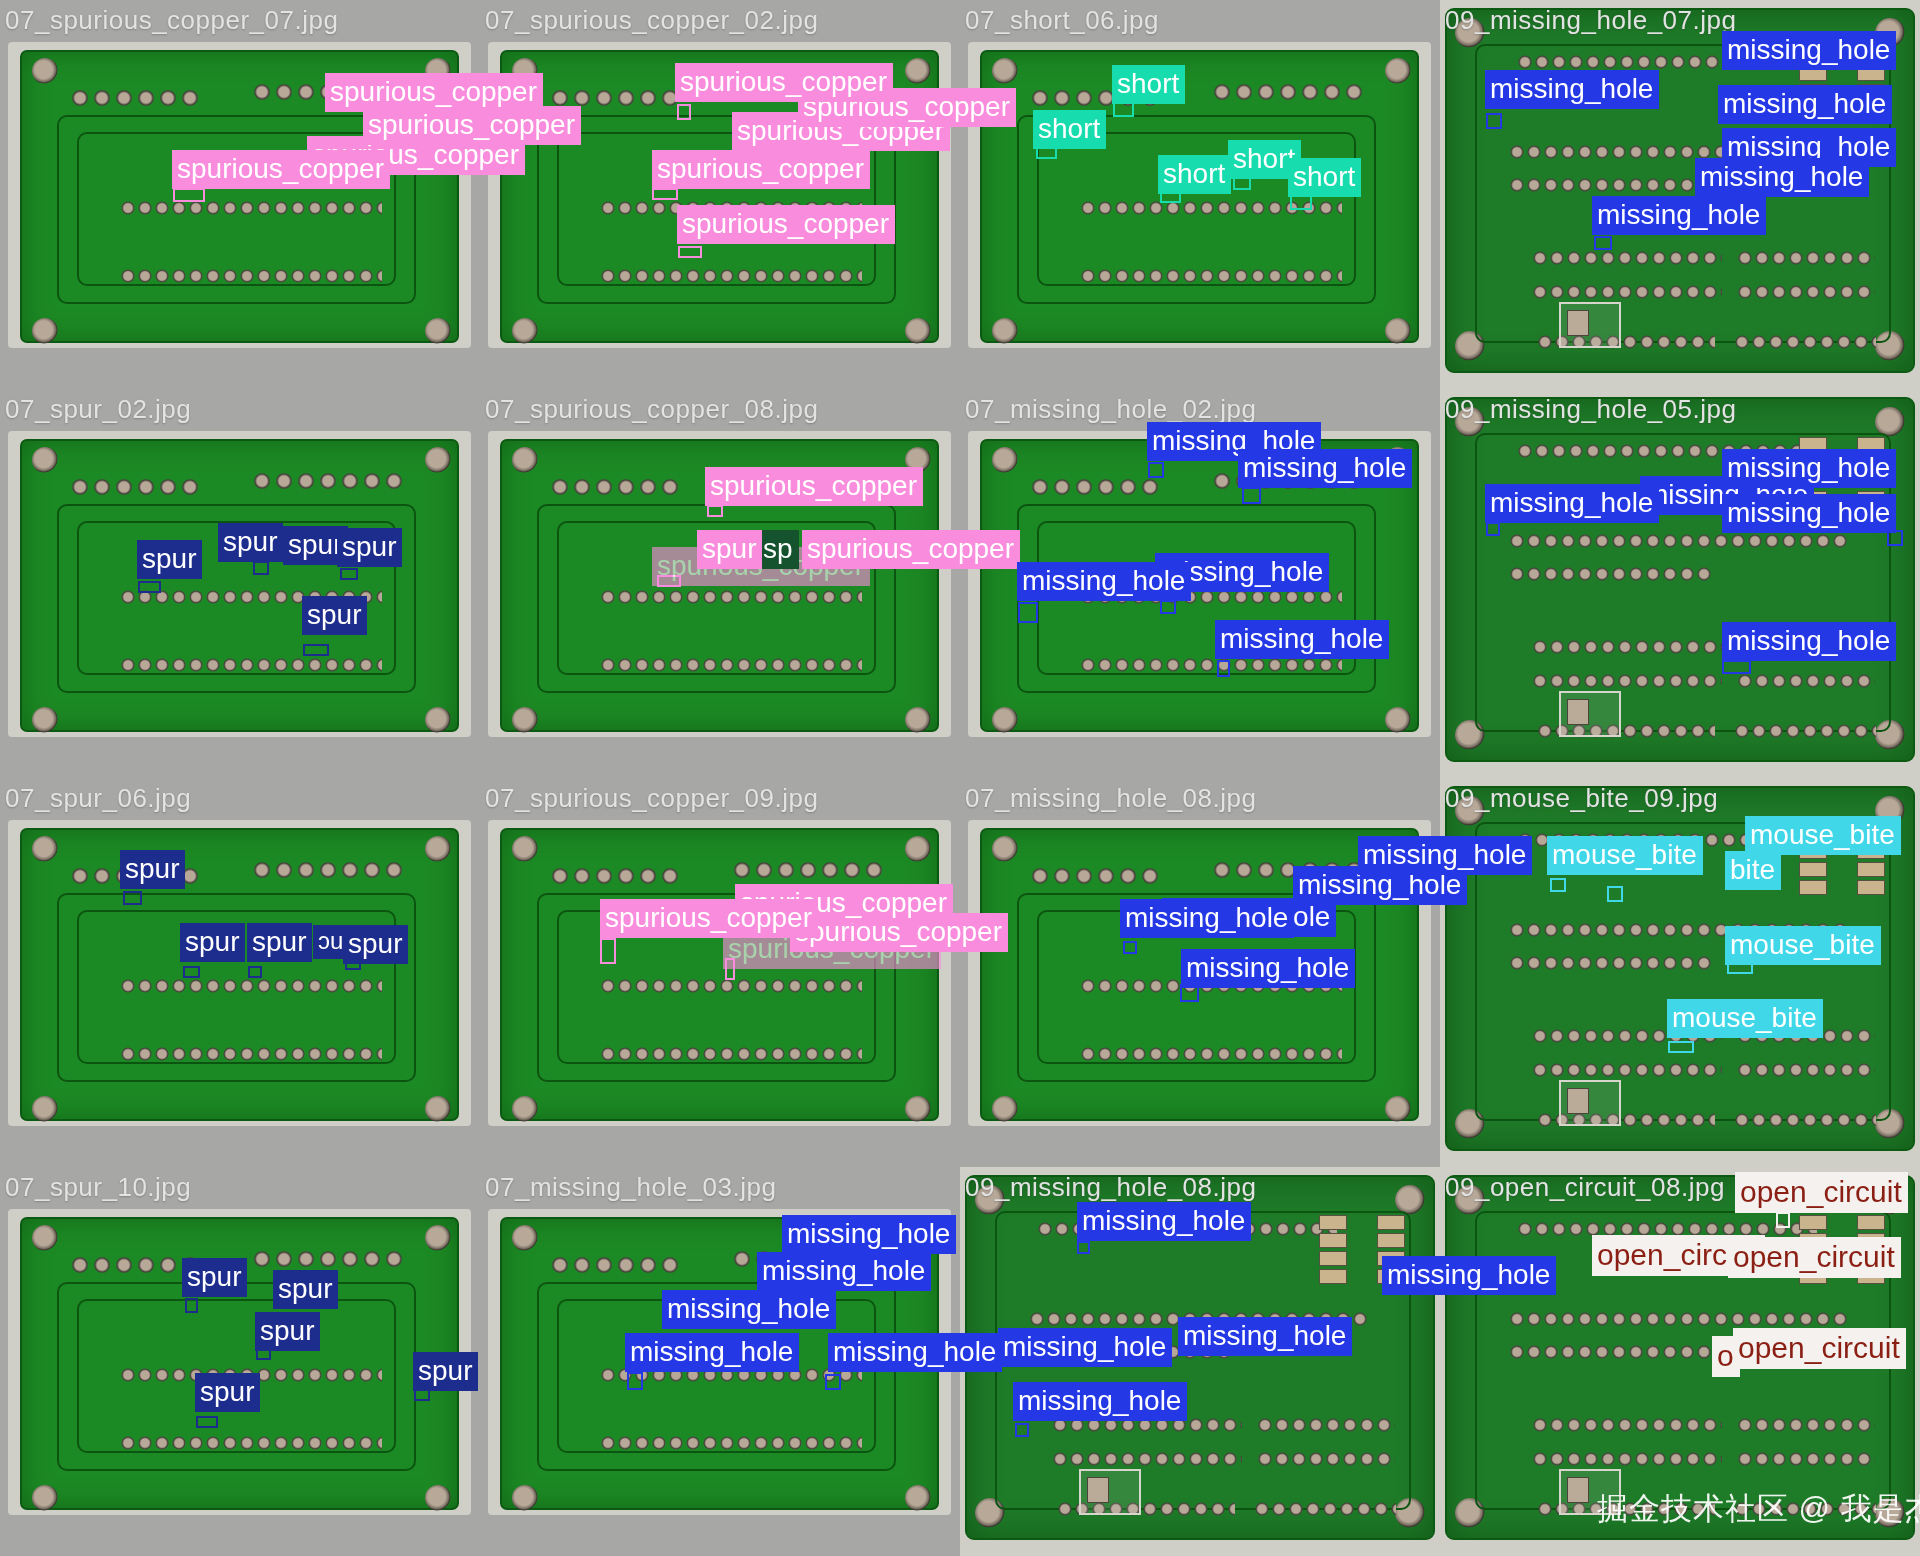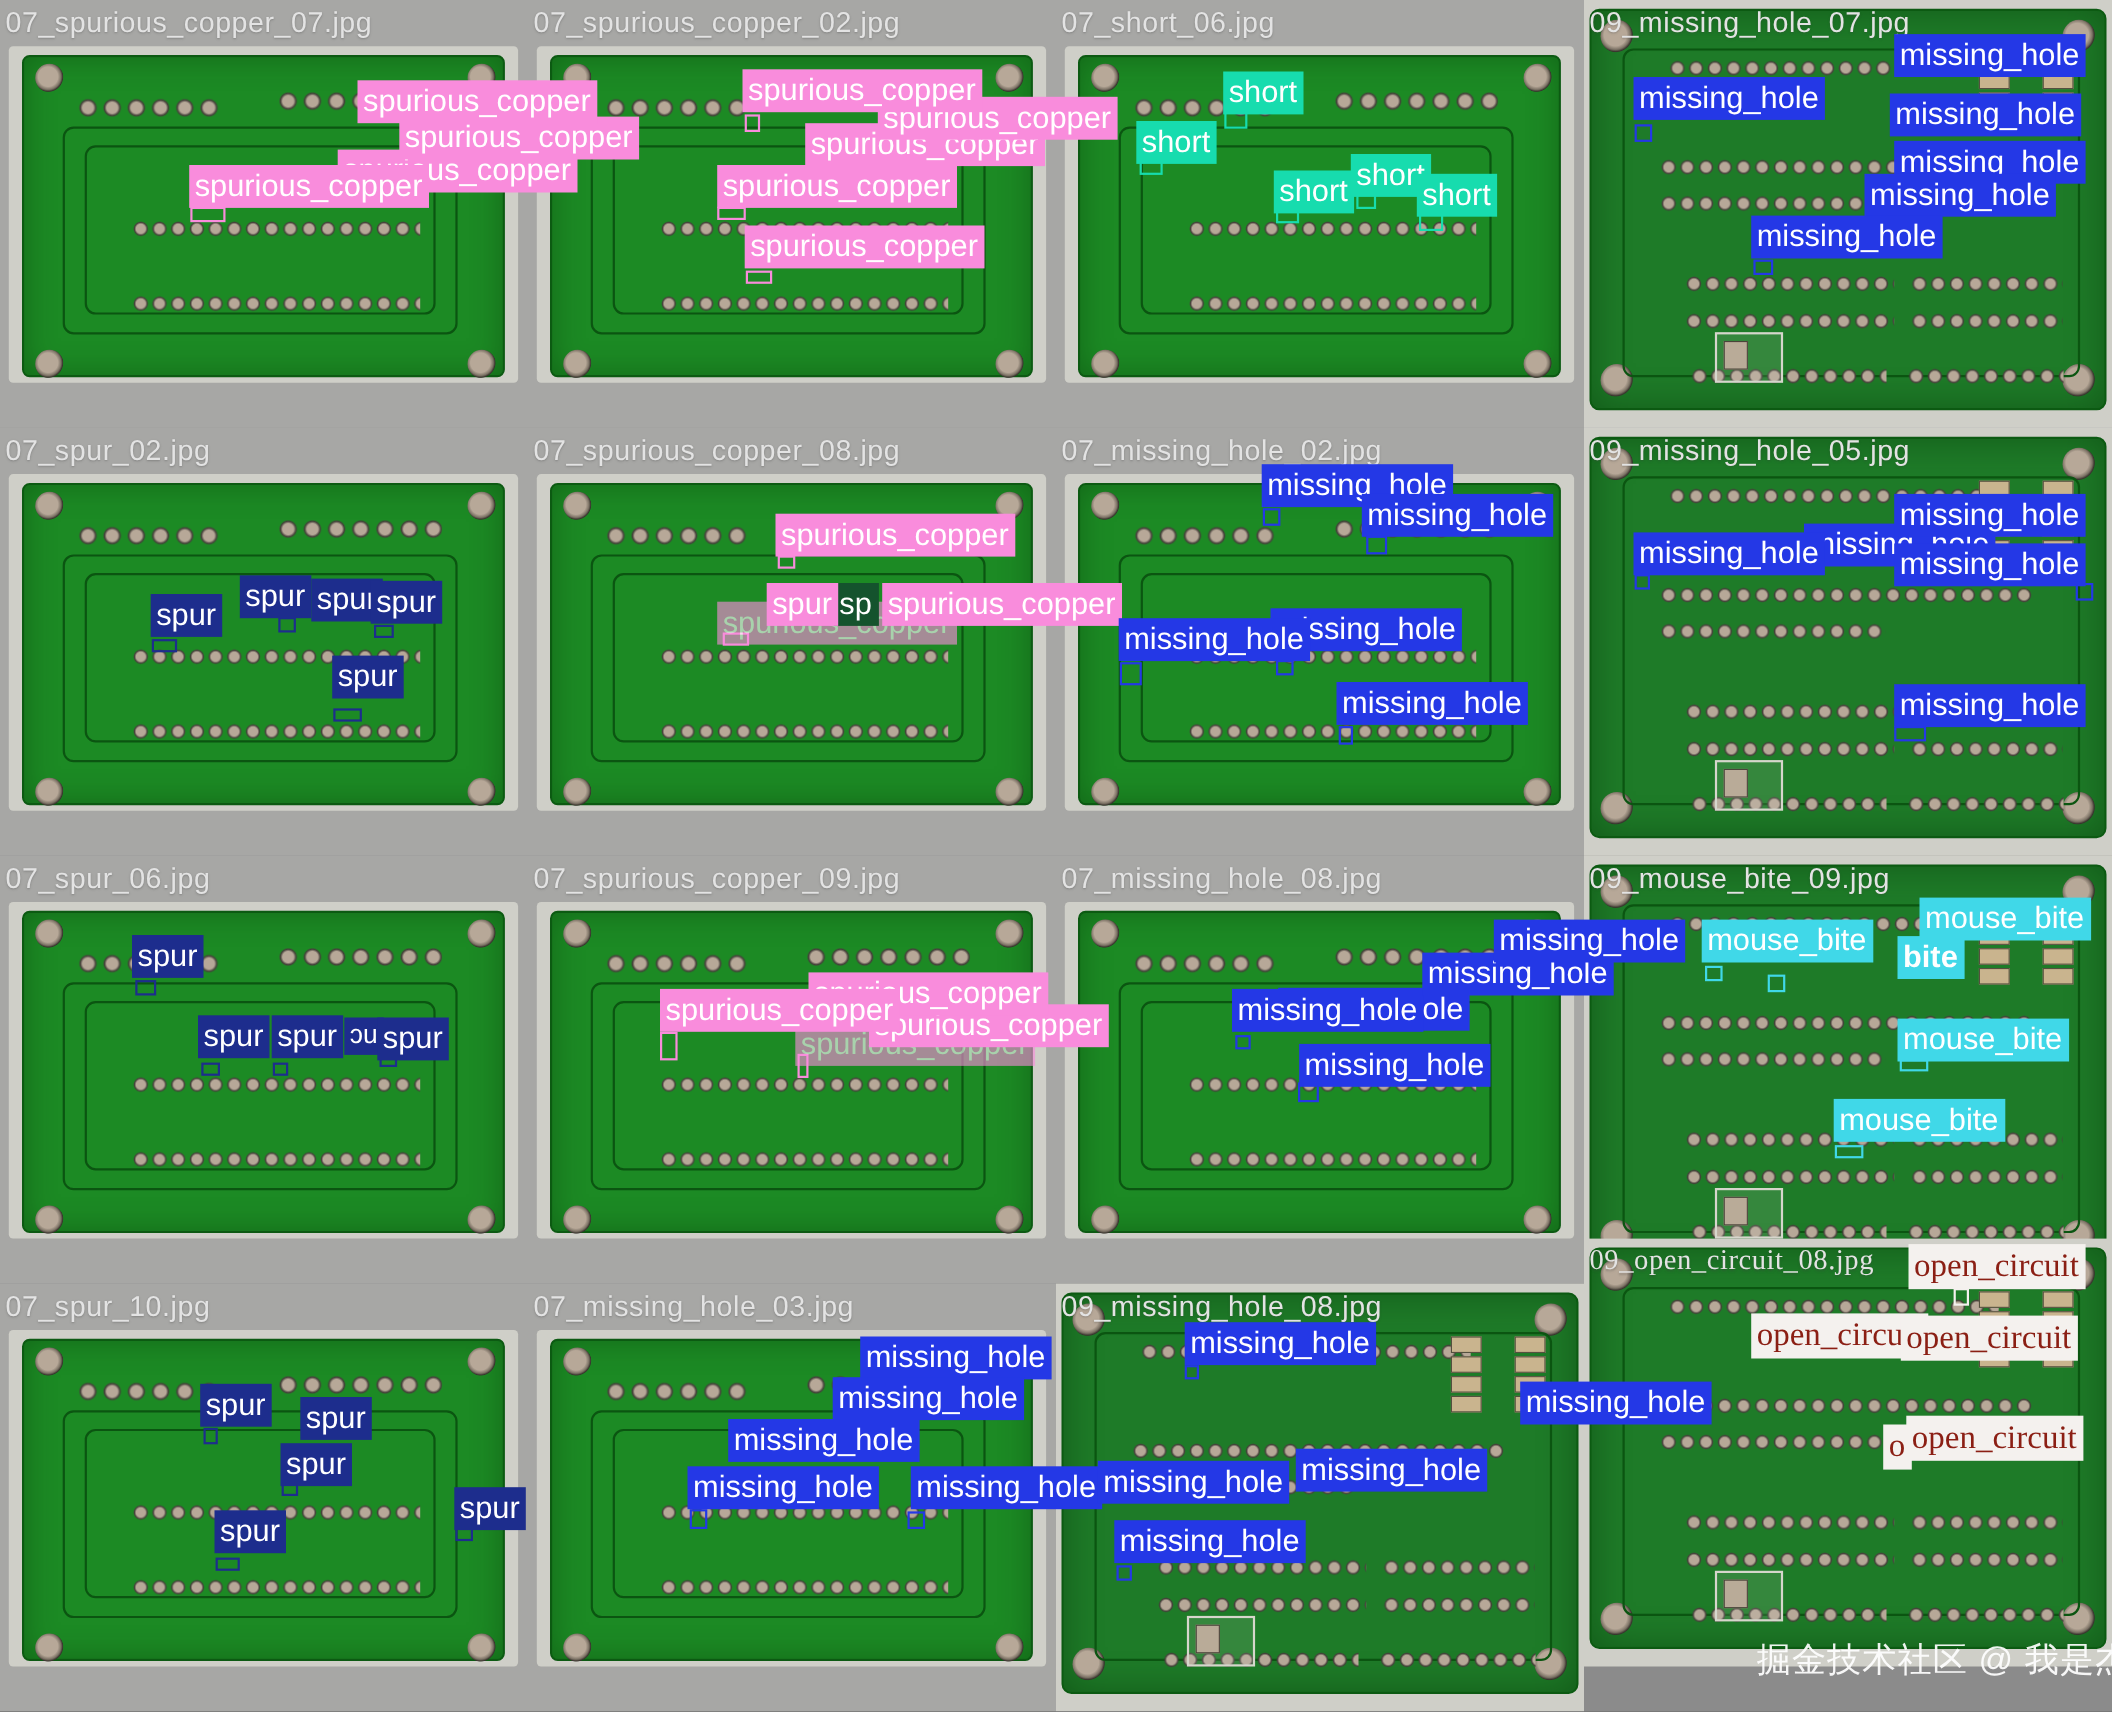--- a/index.html
+++ b/index.html
@@ -386,21 +386,21 @@
           <div class="chip" style="left: 112px; top: 292px; width: 58px; height: 42px;">
             <div class="die"></div>
           </div>
         </div>
       </div>
       <div class="title">09_mouse_bite_09.jpg</div>
       <div class="obox" style="left: 110px; top: 100px; width: 12px; height: 10px; border-color: rgb(64, 216, 232);"></div>
       <div class="obox" style="left: 167px; top: 108px; width: 12px; height: 12px; border-color: rgb(64, 216, 232);"></div>
       <div class="obox" style="left: 287px; top: 185px; width: 22px; height: 7px; border-color: rgb(64, 216, 232);"></div>
       <div class="obox" style="left: 228px; top: 263px; width: 22px; height: 8px; border-color: rgb(64, 216, 232);"></div>
-      <div class="lbl cyan" style="left: 285px; top: 73px; background: rgb(64, 216, 232); color: rgb(255, 255, 255); font-weight: bold;">bite</div>
+      <div class="lbl cyan" style="left: 285px; top: 73px; background: rgb(64, 216, 232); color: rgb(255, 255, 255);">bite</div>
       <div class="lbl cyan" style="left: 107px; top: 58px; background: rgb(64, 216, 232); color: rgb(255, 255, 255);">mouse_bite</div>
       <div class="lbl cyan" style="left: 305px; top: 38px; background: rgb(64, 216, 232); color: rgb(255, 255, 255);">mouse_bite</div>
       <div class="lbl cyan" style="left: 285px; top: 148px; background: rgb(64, 216, 232); color: rgb(255, 255, 255);">mouse_bite</div>
       <div class="lbl cyan" style="left: 227px; top: 221px; background: rgb(64, 216, 232); color: rgb(255, 255, 255);">mouse_bite</div>
     </div>
     <div class="cell" style="left: 0px; top: 1167px;">
       <div class="ph07">
         <div class="mat"></div>
         <div class="pcb">
           <div class="hole" style="left: 10px; top: 6px; width: 26px; height: 26px;"></div>
@@ -483,21 +483,21 @@
       </div>
       <div class="title">09_missing_hole_08.jpg</div>
       <div class="obox" style="left: 117px; top: 74px; width: 9px; height: 9px; border-color: rgb(36, 56, 230);"></div>
       <div class="obox" style="left: 55px; top: 256px; width: 10px; height: 10px; border-color: rgb(36, 56, 230);"></div>
       <div class="lbl blue" style="left: 38px; top: 161px; background: rgb(36, 56, 230); color: rgb(255, 255, 255);">missing_hole</div>
       <div class="lbl blue" style="left: 218px; top: 150px; background: rgb(36, 56, 230); color: rgb(255, 255, 255);">missing_hole</div>
       <div class="lbl blue" style="left: 117px; top: 35px; background: rgb(36, 56, 230); color: rgb(255, 255, 255);">missing_hole</div>
       <div class="lbl blue" style="left: 422px; top: 89px; background: rgb(36, 56, 230); color: rgb(255, 255, 255);">missing_hole</div>
       <div class="lbl blue" style="left: 53px; top: 215px; background: rgb(36, 56, 230); color: rgb(255, 255, 255);">missing_hole</div>
     </div>
-    <div class="cell" style="left: 1440px; top: 1126px; font-family: Liberation Serif, serif;">
+    <div class="cell" style="left: 1440px; top: 1167px;">
       <div class="ph09">
         <div class="pcb">
           <div class="hole" style="left: 8px; top: 8px; width: 30px; height: 30px;"></div>
           <div class="hole" style="left: 428px; top: 8px; width: 30px; height: 30px;"></div>
           <div class="hole" style="left: 8px; top: 321px; width: 30px; height: 30px;"></div>
           <div class="hole" style="left: 428px; top: 321px; width: 30px; height: 30px;"></div>
           <div class="trace" style="left: 28px; top: 34px; width: 412px; height: 295px;"></div>
           <div class="dots" style="left: 70px; top: 44px; width: 300px; height: 17px;"></div>
           <div class="dots" style="left: 62px; top: 134px; width: 340px; height: 17px;"></div>
           <div class="dots" style="left: 62px; top: 167px; width: 205px; height: 17px;"></div>

